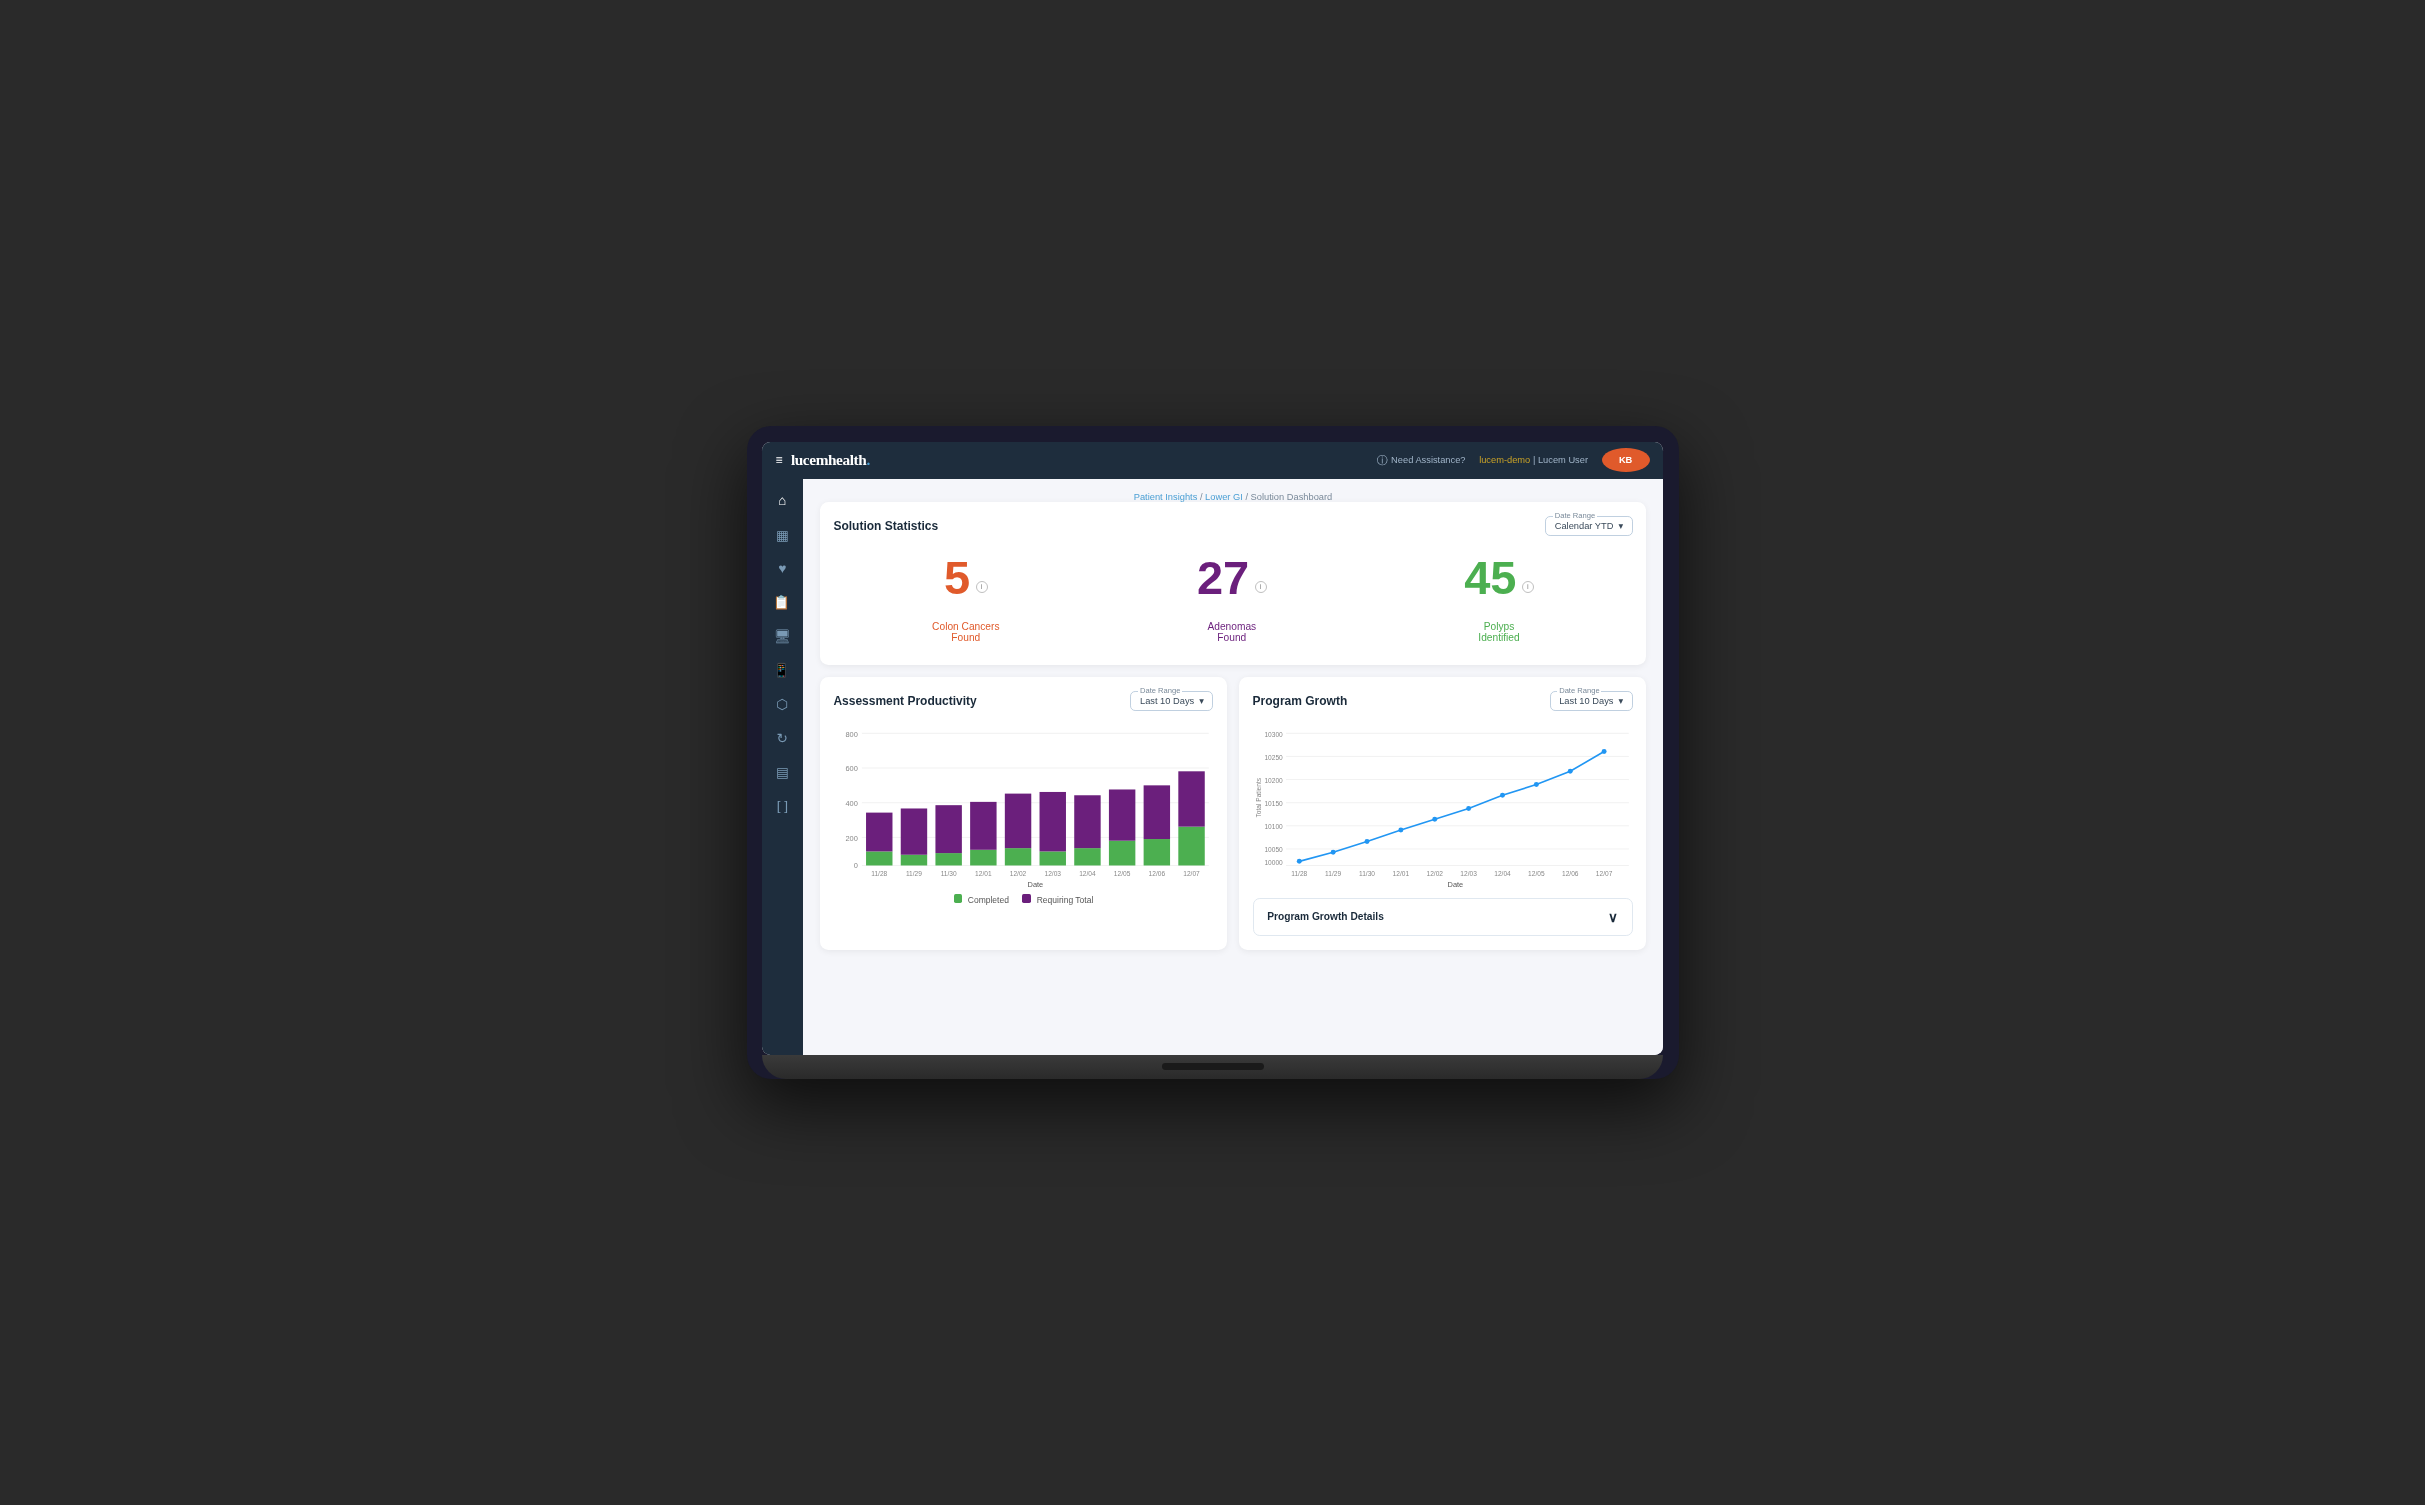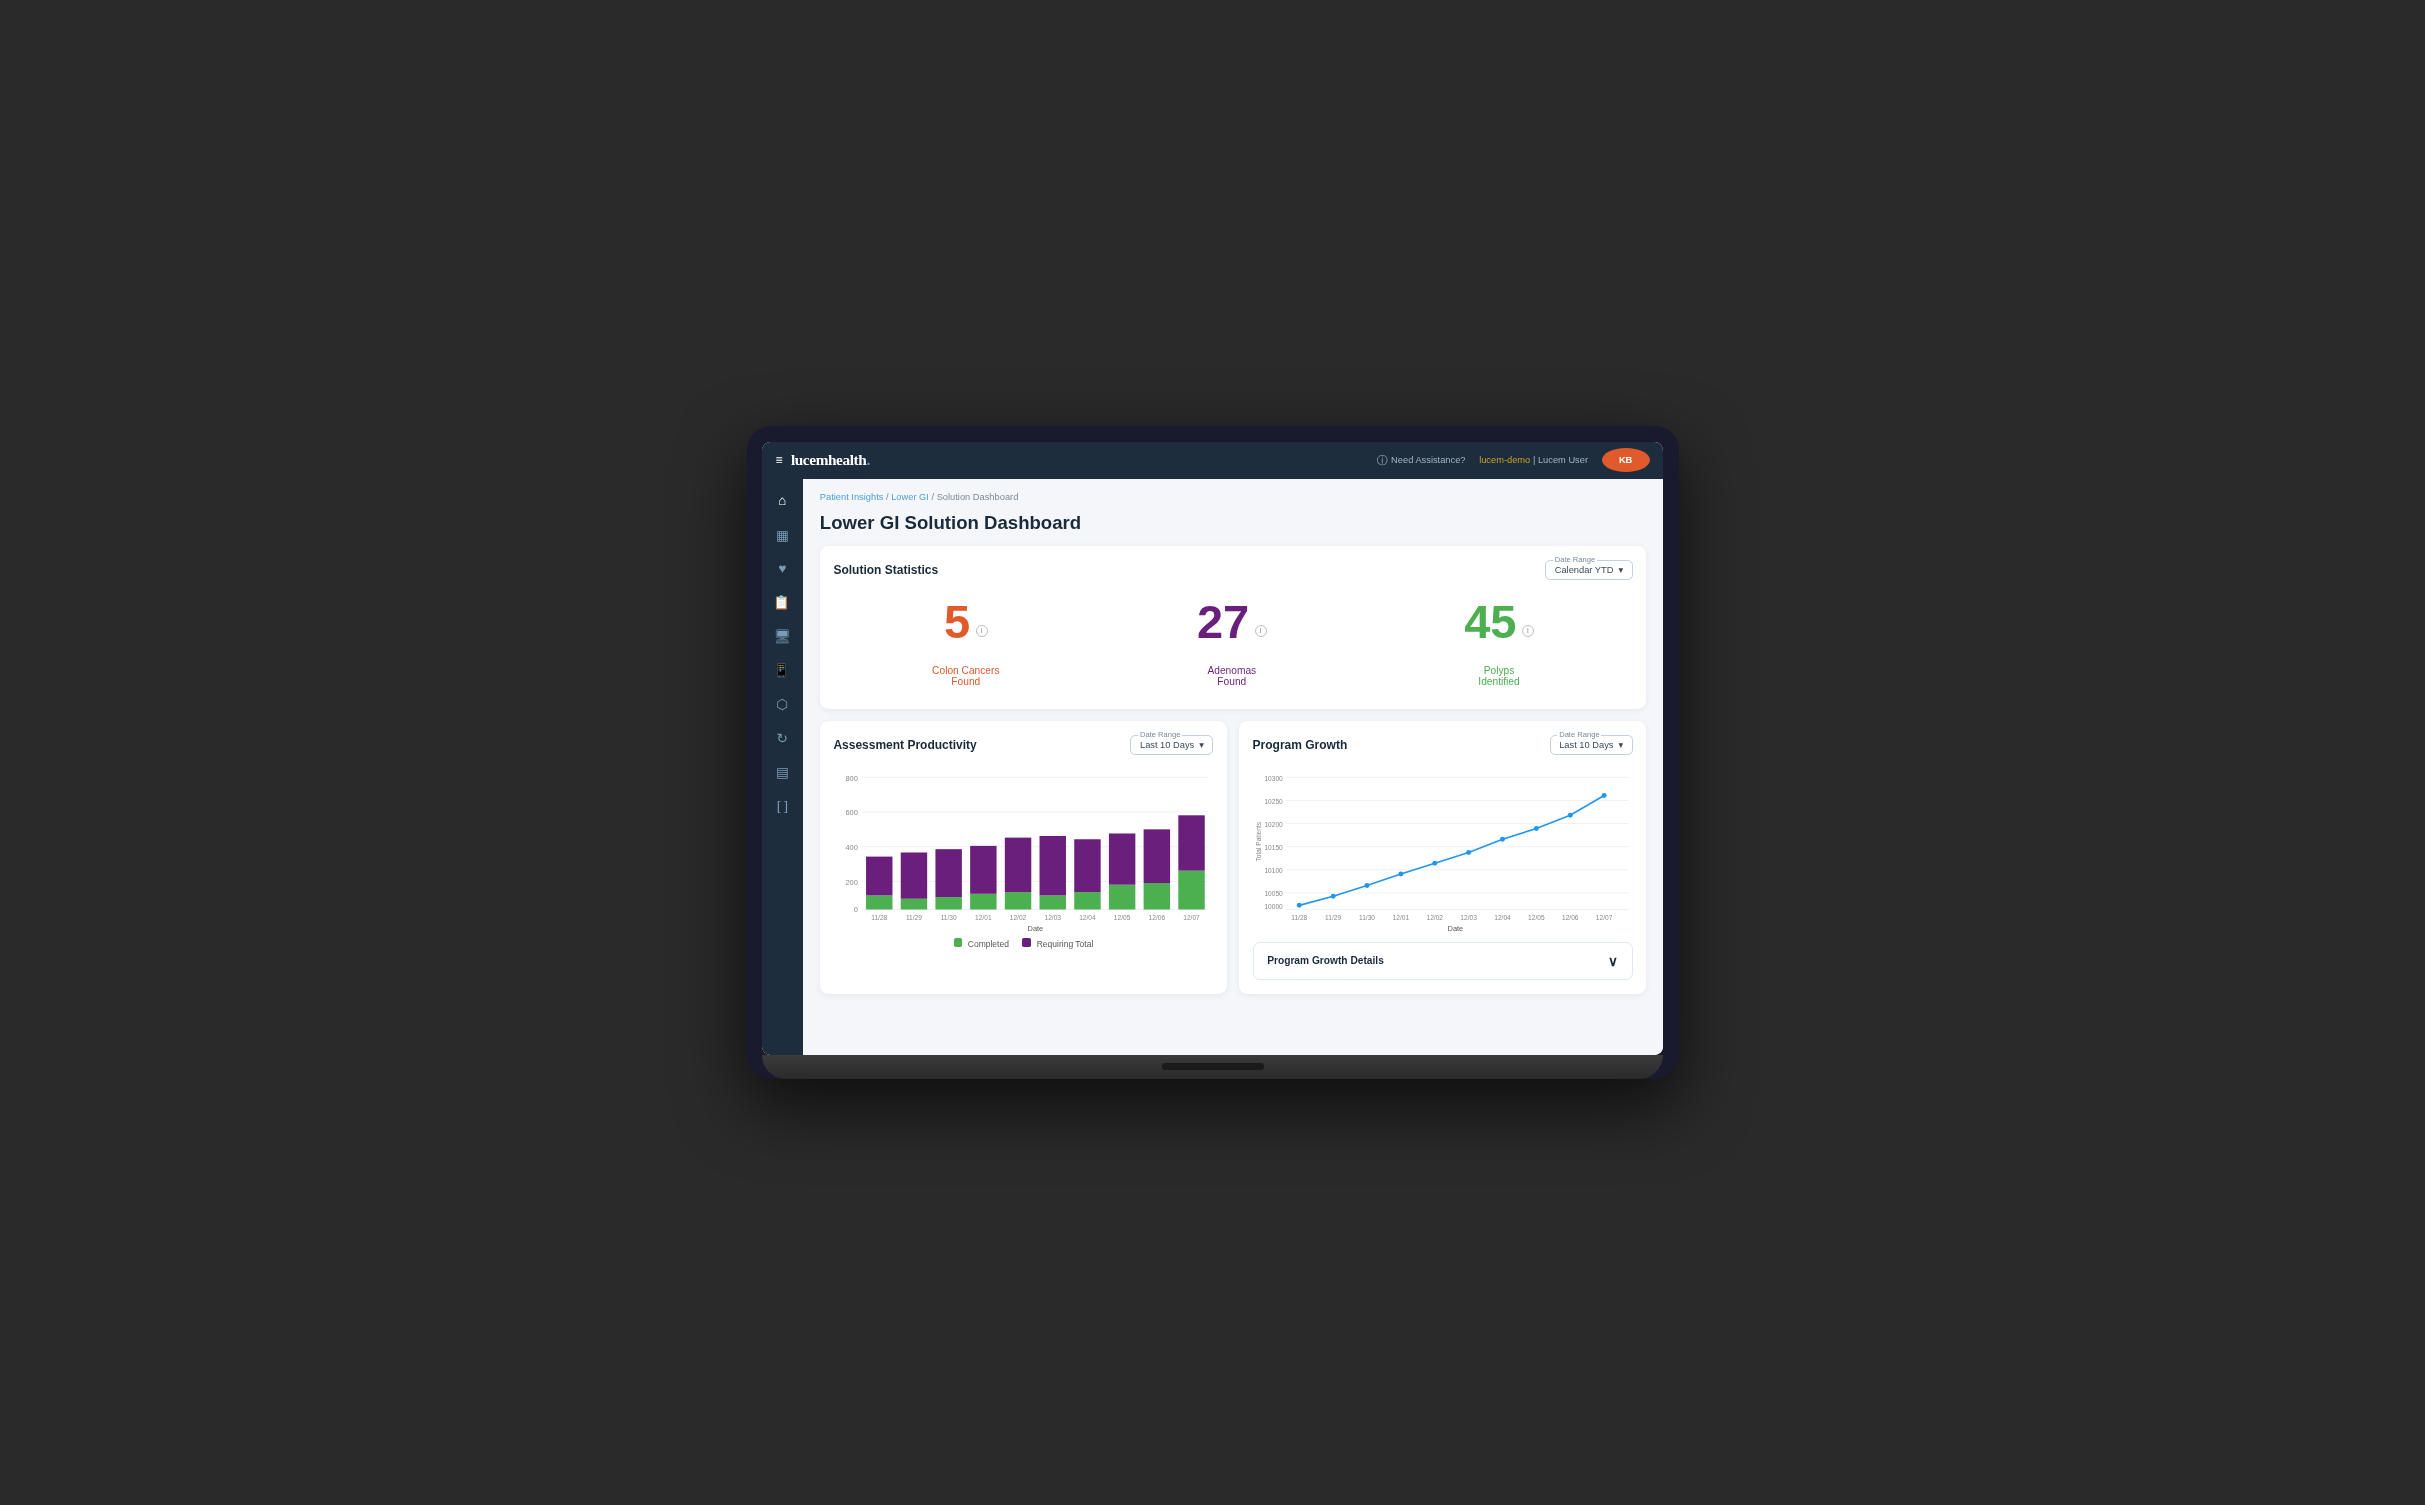--- a/index.html
+++ b/index.html
@@ -134,21 +134,22 @@
     
     .content {
       flex: 1;
       background: #f5f6fa;
       overflow-y: auto;
       padding: 13.6px 17px;
     }
     .breadcrumb {
       font-size: 9.3px;
       color: #7a8a9a;
-      margin-bottom: 10px;
+      margin-bottom: 0;
+      text-align: center;
     }
     .breadcrumb a {
       color: #4a9fd4;
       text-decoration: none;
     }
     .page-title {
       font-size: 18.6px;
       font-weight: 700;
       color: #1a2a3a;
       margin-bottom: 12px;
@@ -318,21 +319,20 @@
       <div class="content">
 
         <div class="breadcrumb">
           <a href="#">Patient Insights</a>
           <span>/</span>
           <a href="#">Lower GI</a>
           <span>/</span>
           <span>Solution Dashboard</span>
         </div>
 
-        <h1 class="page-title">Lower GI Solution Dashboard</h1>
 
         <div class="card">
           <div class="card-header">
             <span class="card-title">Solution Statistics</span>
             <div class="date-range-select">
               <span class="date-range-label">Date Range</span>
               <span>Calendar YTD</span>
               <span>▾</span>
             </div>
           </div>

